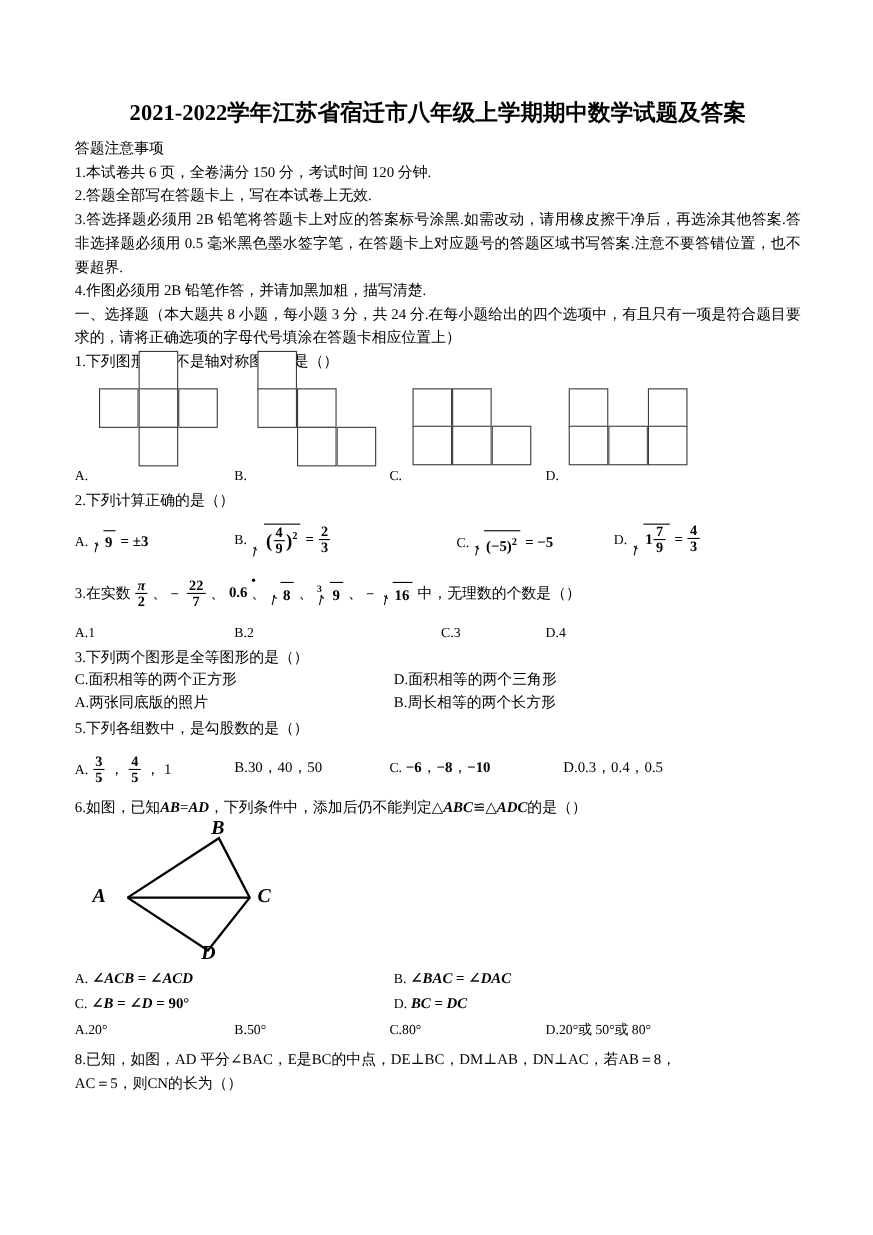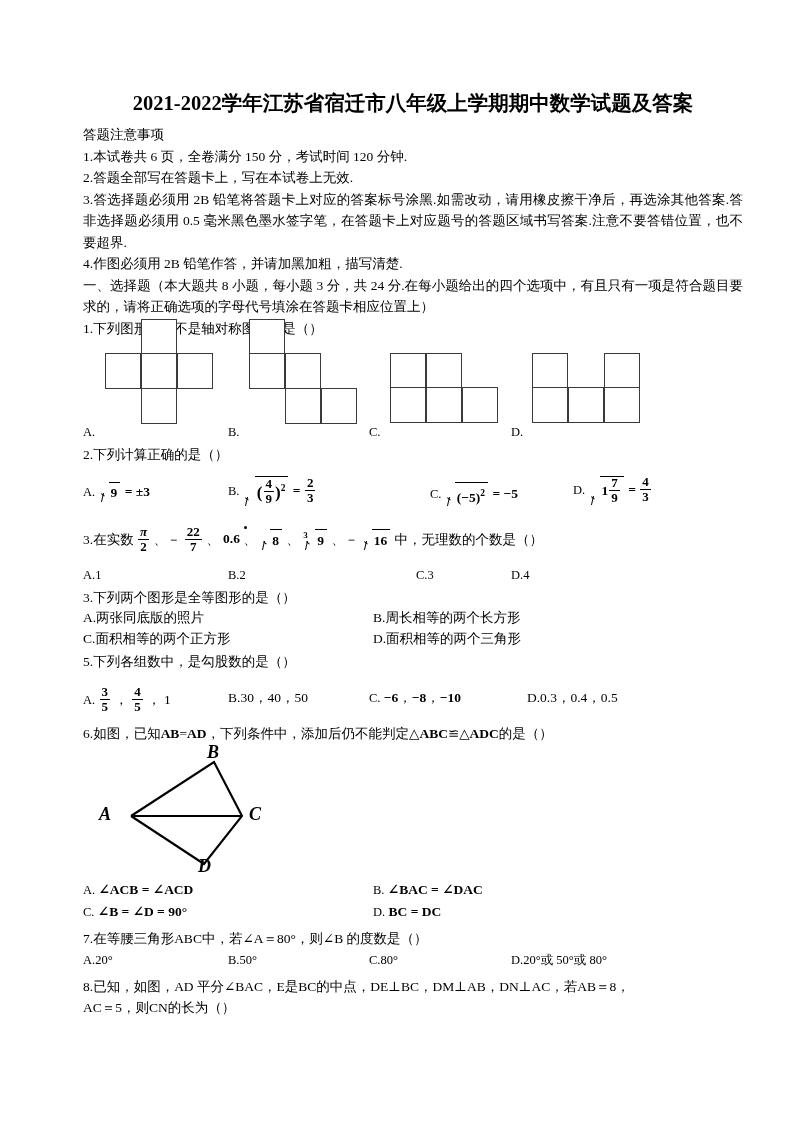--- a/index.html
+++ b/index.html
@@ -10,21 +10,21 @@
   body {
     width: 794px;
     height: 1123px;
     font-family: "Liberation Serif", "DejaVu Serif", serif;
     color: #000000;
     position: relative;
     overflow: hidden;
   }
   .page {
     position: absolute;
-    left: 15px; top: 0;
+    left: 0; top: 0;
     width: 699px;
     height: 1123px;
     border-radius: 22px;
   }
   .doc {
     position: absolute;
     left: 68px;
     top: 88px;
     width: 660px;
   }
@@ -53,21 +53,21 @@
   .opts {
     position: relative;
     font-size: 13.5px;
     line-height: 20px;
   }
   .opt {
     position: absolute;
     top: 0;
     white-space: nowrap;
   }
-  .bi { font-weight: bold; }
+  .bi { font-weight: bold; font-style: italic; }
   .bn { font-weight: bold; }
 
   .frac {
     display: inline-block;
     vertical-align: middle;
     text-align: center;
     font-size: 13px;
     line-height: 1.08;
     margin: 0 1px;
     position: relative;
@@ -265,26 +265,26 @@
 
     <div class="opts" style="height:20px; margin-top:10px;">
       <span class="opt optlabel" style="left:0px;">A.1</span>
       <span class="opt optlabel" style="left:145px;text-align:center;">B.2</span>
       <span class="opt optlabel" style="left:286px;margin-left:47px;">C.3</span>
       <span class="opt optlabel" style="left:428px;text-align:right;">D.4</span>
     </div>
 
     <div class="qline" style="margin-top:2px;">3.下列两个图形是全等图形的是（）</div>
     <div class="opts" style="height:21px;">
+      <span class="opt" style="left:0px;">C.面积相等的两个正方形</span>
+      <span class="opt" style="left:290px;">D.面积相等的两个三角形</span>
+    </div>
+    <div class="opts" style="height:21px;">
       <span class="opt" style="left:0px;">A.两张同底版的照片</span>
       <span class="opt" style="left:290px;">B.周长相等的两个长方形</span>
-    </div>
-    <div class="opts" style="height:21px;">
-      <span class="opt" style="left:0px;">C.面积相等的两个正方形</span>
-      <span class="opt" style="left:290px;">D.面积相等的两个三角形</span>
     </div>
 
     <div class="qline" style="margin-top:1px;">5.下列各组数中，是勾股数的是（）</div>
     <div class="opts" style="height:40px; margin-top:5px;">
       <span class="opt" style="left:0px; top:8px;">
         <span class="optlabel">A.</span>
         <span class="frac"><span class="num">3</span><span class="den">5</span></span>
         <span>，</span>
         <span class="frac"><span class="num">4</span><span class="den">5</span></span>
         <span>，</span>
@@ -327,21 +327,20 @@
       <span class="opt" style="left:0px;">
         <span class="optlabel">C.</span>
         <span class="bn">∠</span><span class="bi">B</span> <span class="bn">=</span> <span class="bn">∠</span><span class="bi">D</span> <span class="bn">=</span> <span class="bn">90°</span>
       </span>
       <span class="opt" style="left:290px;">
         <span class="optlabel">D.</span>
         <span class="bi">BC</span> <span class="bn">=</span> <span class="bi">DC</span>
       </span>
     </div>
 
-    <div class="qline" style="margin-top:2px;">7.在等腰三角形ABC中，若∠A＝80°，则∠B 的度数是（）</div>
     <div class="opts" style="height:22px;">
       <span class="opt optlabel" style="left:0px;">A.20°</span>
       <span class="opt optlabel" style="left:145px;">B.50°</span>
       <span class="opt optlabel" style="left:286px;">C.80°</span>
       <span class="opt optlabel" style="left:428px;">D.20°或 50°或 80°</span>
     </div>
 
     <div class="qline" style="margin-top:4px;">8.已知，如图，AD 平分∠BAC，E是BC的中点，DE⊥BC，DM⊥AB，DN⊥AC，若AB＝8，</div>
     <div class="qline">AC＝5，则CN的长为（）</div>
 

